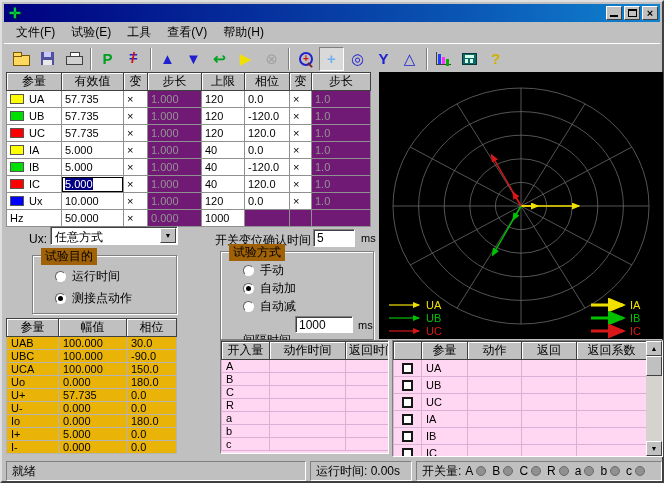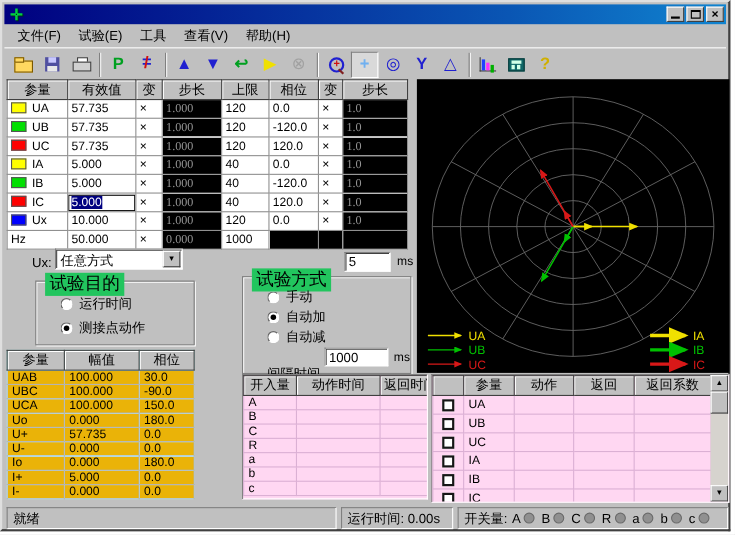--- a/index.html
+++ b/index.html
@@ -54,39 +54,39 @@
   .ico-calc{width:15px;height:12px;background:#106868;border:1px solid #083838;}
   .ico-calc::before{content:"";position:absolute;left:2px;top:1px;width:9px;height:3px;background:#d0ffe8;}
   .ico-calc::after{content:"";position:absolute;left:2px;bottom:1px;width:3px;height:4px;background:#d0ffe8;box-shadow:5px 0 0 #d0ffe8;}
 
   
   table{border-collapse:collapse;table-layout:fixed;}
   .grid{position:absolute;left:4px;top:70px;background:#ffffff;border:1px solid #505050;}
   .grid th{background:#c0c0c0;border:1px solid #404040;box-shadow:inset 1px 1px 0 #ffffff;
     font-weight:normal;font-size:12px;height:18px;padding:0 2px;overflow:hidden;}
   .grid td{border:1px solid #909090;font-size:11px;height:17px;padding:0 3px;white-space:nowrap;overflow:hidden;}
-  .pale{background:#000000;color:#949494;font-family:Liberation Serif, serif;}
+  .pale{background:#701a75;color:#949494;}
   .chip{display:inline-block;width:14px;height:10px;margin-right:5px;vertical-align:-1px;border:1px solid #555;}
   .c-name{padding-left:3px;}
   .no-chip{padding-left:24px;}
   td.editing{padding:0;}
   .editbox{margin:0;border:1px solid #000;background:#fff;height:15px;display:flex;align-items:center;padding:0 2px;}
   .seltext{background:#000080;color:#fff;font-size:11px;}
 
   
   .lbl{position:absolute;font-size:12px;white-space:nowrap;}
-  .combo{position:absolute;left:48px;top:224px;width:116px;height:19px;background:#fff;
+  .combo{position:absolute;left:48px;top:224px;width:128px;height:19px;background:#fff;
     border:1px solid;border-color:#808080 #ffffff #ffffff #808080;box-shadow:inset 1px 1px 0 #404040;}
   .combo-val{position:absolute;left:4px;top:2px;font-size:12px;}
   .combo-btn{position:absolute;right:1px;top:1px;width:16px;height:15px;background:#c0c0c0;
     border:1px solid;border-color:#ffffff #404040 #404040 #ffffff;font-size:7px;text-align:center;line-height:13px;}
   .textbox{position:absolute;background:#fff;border:1px solid;border-color:#808080 #ffffff #ffffff #808080;
     box-shadow:inset 1px 1px 0 #404040;font-size:12px;padding:1px 3px;}
   .groupbox{position:absolute;border:1px solid #808080;box-shadow:1px 1px 0 #ffffff,inset 1px 1px 0 #ffffff;}
-  .group-title{position:absolute;top:-8px;left:8px;background:#22c55e;padding:0 4px;font-size:16px;}
+  .group-title{position:absolute;top:-8px;left:8px;background:#a16207;padding:0 4px;font-size:12px;}
   .radio-row{position:absolute;left:22px;height:14px;display:flex;align-items:center;}
   .radio{display:inline-block;width:11px;height:11px;border-radius:50%;background:#fff;position:relative;
     border:1px solid;border-color:#606060 #ffffff #ffffff #606060;margin-right:6px;}
   .radio.checked::after{content:"";position:absolute;left:2px;top:2px;width:5px;height:5px;border-radius:50%;background:#000;}
   .radio-label{font-size:12px;white-space:nowrap;}
 
   
   .grid2 th{background:#c0c0c0;border:1px solid #404040;box-shadow:inset 1px 1px 0 #ffffff;
     font-weight:normal;font-size:12px;height:16px;padding:0 2px;overflow:hidden;}
   .grid2 td{border:1px solid #b4b4b4;font-size:11px;padding:0 4px;white-space:nowrap;overflow:hidden;}
@@ -299,20 +299,21 @@
         </tr>
       </tbody>
   </table>
 
   <span class="lbl" style="left:27px;top:230px;">Ux:</span>
   <div class="combo">
     <span class="combo-val">任意方式</span>
     <span class="combo-btn">▼</span>
   </div>
 
+  <span class="lbl" style="left:213px;top:230px;">开关变位确认时间</span>
   <div class="textbox" style="left:311px;top:227px;width:42px;height:18px;">
     <span>5</span>
   </div>
   <span class="lbl" style="left:359px;top:230px;font-size:11px;">ms</span>
 
   <div class="groupbox" style="left:30px;top:253px;width:145px;height:59px;">
     <span class="group-title">试验目的</span>
     <div id="purpose-options">
         <div class="radio-row" style="top: 13px;">
           <span class="radio"></span>

